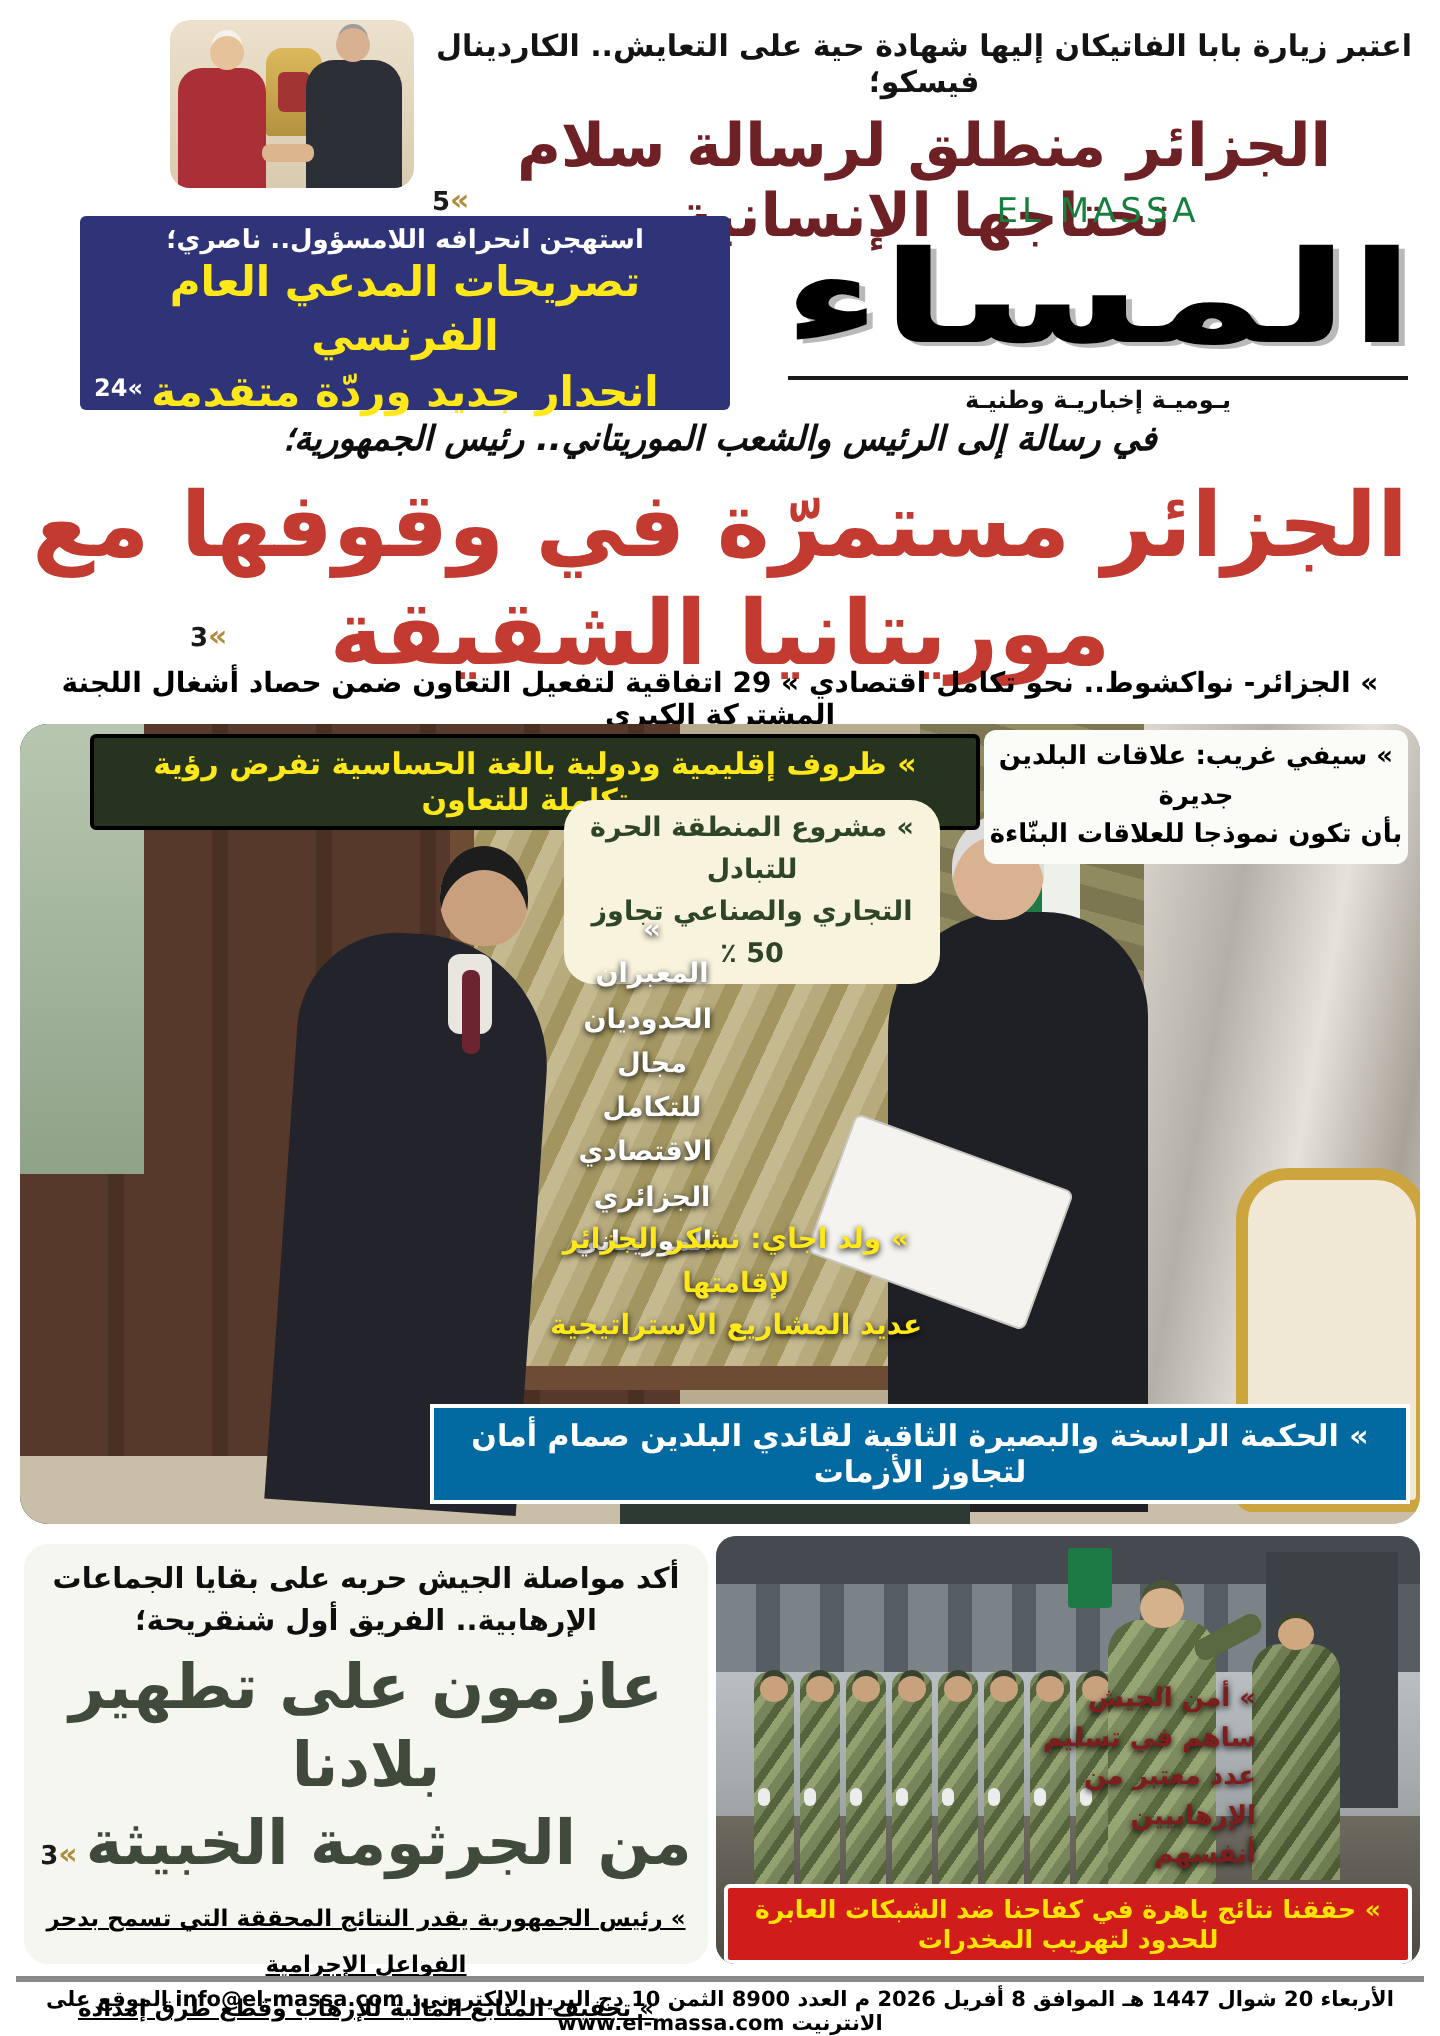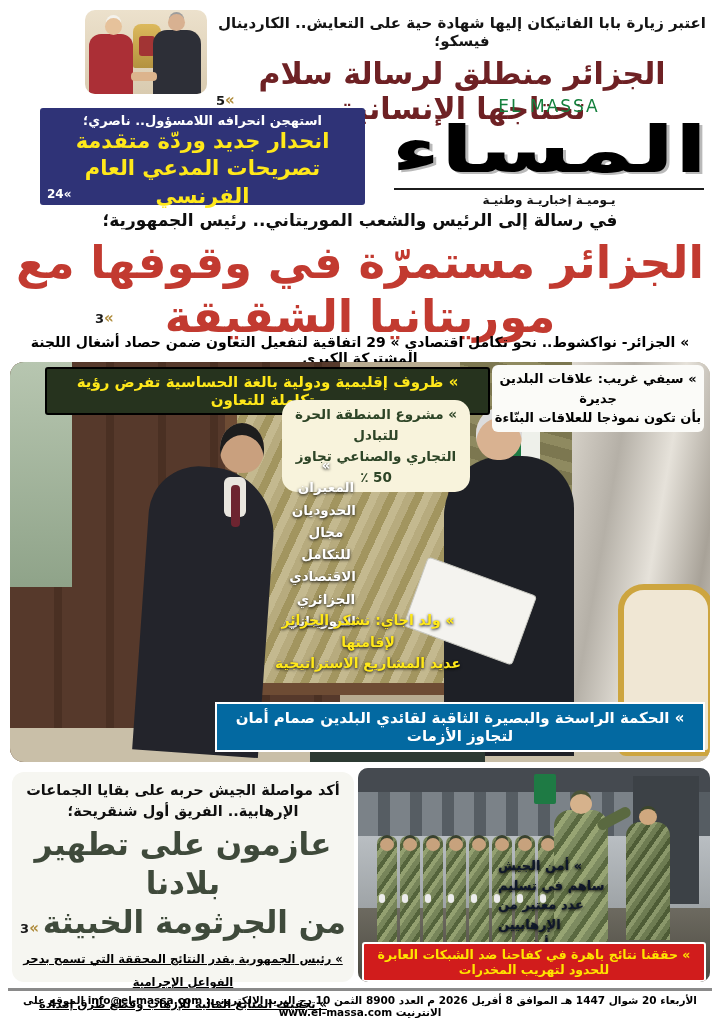--- a/index.html
+++ b/index.html
@@ -43,21 +43,21 @@
   .bb-ref .num,.bb-ref .mark{color:#ffffff; font-size:12px;}
 
   .logo{left:390px; top:96px; width:318px; text-align:center;}
   .logo-latin{font-size:17px; font-weight:normal; letter-spacing:2px; color:#15803d; direction:ltr;}
   .logo-ar{display:inline-block; font-size:64px; font-weight:bold; color:#000; line-height:1.08;
     transform:scaleX(1.5); transform-origin:center; text-shadow:2px 2px 0 #b9b9b9;}
   .logo-rule{height:2px; background:#1c1c1c; margin:3px 4px 3px 4px;}
   .logo-tag{font-size:12px; font-weight:bold; color:#101010;}
 
   
-  .lead-kicker{left:0; top:210px; width:100%; text-align:center; font-size:17px; font-weight:bold; color:#0e0e0e;}
+  .lead-kicker{left:0; top:210px; width:100%; text-align:center; font-size:17px; font-weight:bold; color:#0e0e0e;font-style:italic;}
   .lead-headline{left:10px; top:236px; width:700px; text-align:center; font-size:45px; font-weight:bold;
     color:#c23a30; line-height:1.2;}
   .lead-ref{position:absolute; left:95px; top:308px;}
   .lead-subhead{left:10px; top:334px; width:700px; text-align:center; font-size:14px; font-weight:bold; color:#000;}
 
   
   .photo-main{left:10px; top:362px; width:700px; height:400px; border-radius:14px; overflow:hidden; background:#b8ab90;}
   .pm-wood{position:absolute; left:0; top:0; width:330px; height:100%;
     background:repeating-linear-gradient(90deg,#56392b 0 44px,#4a3023 44px 52px);}
   .pm-curtain-left{position:absolute; left:0; top:0; width:62px; height:225px;
@@ -138,22 +138,22 @@
   .apx-general{position:absolute; left:196px; bottom:38px; width:54px; height:134px; border-radius:16px 16px 0 0;
     background:repeating-linear-gradient(125deg,#7d8b60 0 6px,#5a6940 6px 11px,#97a473 11px 16px);}
   .apx-general::before{content:""; position:absolute; top:-16px; left:16px; width:22px; height:20px; border-radius:50%;
     background:#d6b28c; box-shadow:0 -5px 0 -1px #4a5438;}
   .apx-arm{position:absolute; left:238px; bottom:158px; width:36px; height:11px; border-radius:5px;
     background:#5a6940; transform:rotate(-28deg);}
   .apx-officer{position:absolute; left:268px; bottom:42px; width:44px; height:118px; border-radius:14px 14px 0 0;
     background:repeating-linear-gradient(125deg,#6e7c52 0 5px,#4e5c36 5px 9px,#8a976a 9px 13px);}
   .apx-officer::before{content:""; position:absolute; top:-13px; left:13px; width:18px; height:16px; border-radius:50%;
     background:#cfa87f; box-shadow:0 -4px 0 -1px #3c462c;}
-  .ov-army-yellow{position:absolute; left:140px; top:72px; width:130px; color:#0f172a; font-size:13px;
-    font-weight:bold; text-align:left; line-height:1.5; text-shadow:0 1px 3px rgba(0,0,0,.95);margin-top:16px;}
+  .ov-army-yellow{position:absolute; left:140px; top:72px; width:130px; color:#7f1d1d; font-size:13px;
+    font-weight:bold; text-align:right; line-height:1.5; text-shadow:0 1px 3px rgba(0,0,0,.95);}
   .apx-banner{position:absolute; left:4px; right:4px; bottom:0; background:#d11c1c; border:2px solid #fff;
     color:#ffe400; font-size:12.5px; font-weight:bold; text-align:center; padding:3px 2px; border-radius:3px;}
 
   
   .footer-rule{left:8px; top:988px; width:704px; height:3px; background:#8a8a8a;}
   .footer-text{left:0; top:994px; width:100%; text-align:center; font-size:10.5px; font-weight:bold; color:#000;}
 </style>
 </head>
 <body>
 
@@ -169,22 +169,22 @@
     <div class="tp-hands"></div>
   </div>
   <div class="abs top-text">
     <div class="top-kicker">اعتبر زيارة بابا الفاتيكان إليها شهادة حية على التعايش.. الكاردينال فيسكو؛</div>
     <div class="top-headline">الجزائر منطلق لرسالة سلام تحتاجها الإنسانية</div>
     <span class="ref top-ref"><span class="num">5</span><span class="mark">«</span></span>
   </div>
 
   <div class="abs blue-box">
     <div class="bb-kicker">استهجن انحرافه اللامسؤول.. ناصري؛</div>
+    <div class="bb-line">تصريحات المدعي العام الفرنسي</div>
     <div class="bb-line">انحدار جديد وردّة متقدمة</div>
-    <div class="bb-line">تصريحات المدعي العام الفرنسي</div>
     <span class="ref bb-ref"><span class="num">24</span><span class="mark">«</span></span>
   </div>
   <div class="abs logo">
     <div class="logo-latin">EL MASSA</div>
     <div><span class="logo-ar">المساء</span></div>
     <div class="logo-rule"></div>
     <div class="logo-tag">يـوميـة إخباريـة وطنيـة</div>
   </div>
 
   <div class="abs lead-kicker">في رسالة إلى الرئيس والشعب الموريتاني.. رئيس الجمهورية؛</div>

